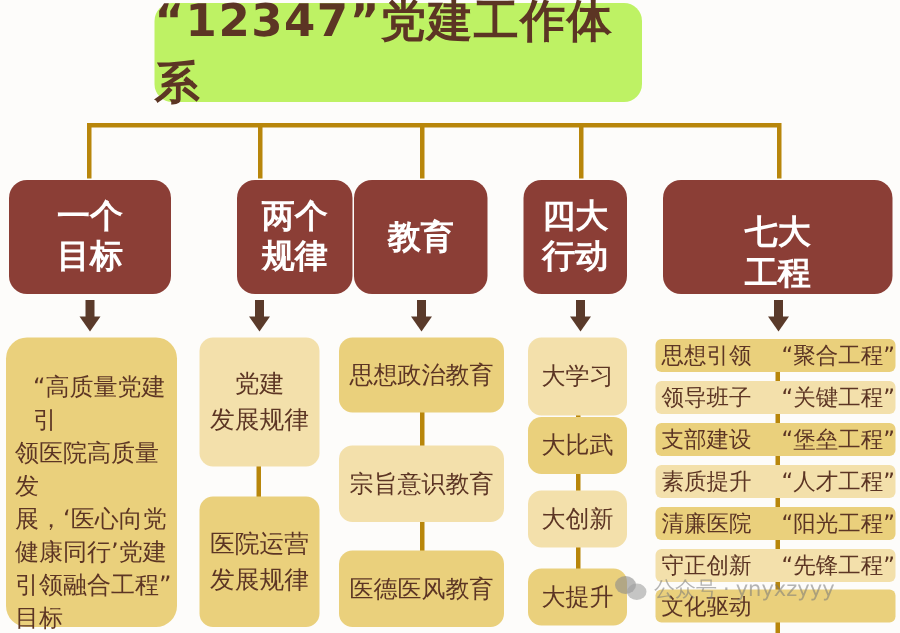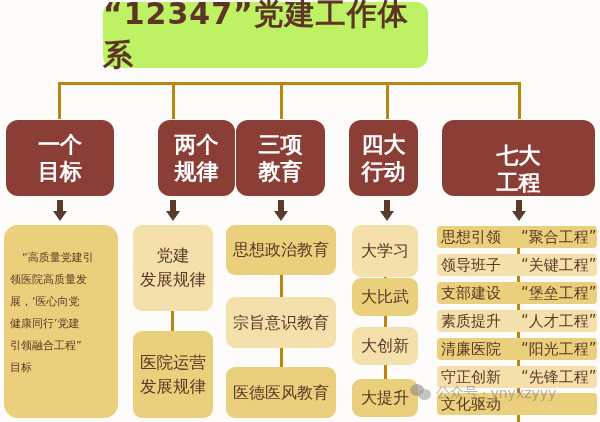--- a/index.html
+++ b/index.html
@@ -30,21 +30,21 @@
     .dark { background: #ead07c; }
     .light { background: #f3e0ab; }
     .item {
       border-radius: 9px; color: #5c3524;
       display: flex; align-items: center; justify-content: center; text-align: center;
       font-size: 16px; line-height: 22px;
     }
     .goal-box {
       left: 4px; top: 225px; width: 114px; height: 193px;
       border-radius: 14px; color: #5c3524;
-      font-size: 11px; line-height: 22px; padding: 22px 3px 0 6px;
+      font-size: 16px; line-height: 22px; padding: 22px 3px 0 6px;
       text-align: left;
     }
     .proj {
       left: 437px; width: 160px; height: 22px; border-radius: 4px;
       color: #5c3524; font-size: 15px; line-height: 22px; padding-left: 4px;
       white-space: nowrap; display: flex;
     }
     .proj .a { width: 80px; }
     .watermark {
       left: 410px; top: 384px; color: rgba(120,120,120,0.55); font-size: 14px; white-space: nowrap;
@@ -68,21 +68,20 @@
 
 <div class="abs cat-box" style="left:6px; top:120px; width:108px; height:76px;">
   <span>一个</span>
   <span>目标</span>
 </div>
 <div class="abs cat-box" style="left:134px; top:120px; width:77px; height:76px;margin-left:24px;">
   <span>两个</span>
   <span>规律</span>
 </div>
 <div class="abs cat-box" style="left:236px; top:120px; width:89px; height:76px;">
-  <span>三项</span>
   <span>教育</span>
 </div>
 <div class="abs cat-box" style="left:349px; top:120px; width:69px; height:76px;">
   <span>四大</span>
   <span>行动</span>
 </div>
 <div class="abs cat-box" style="left:442px; top:120px; width:153px; height:76px;justify-content:flex-end;">
   <span>七大</span>
   <span>工程</span>
 </div>

